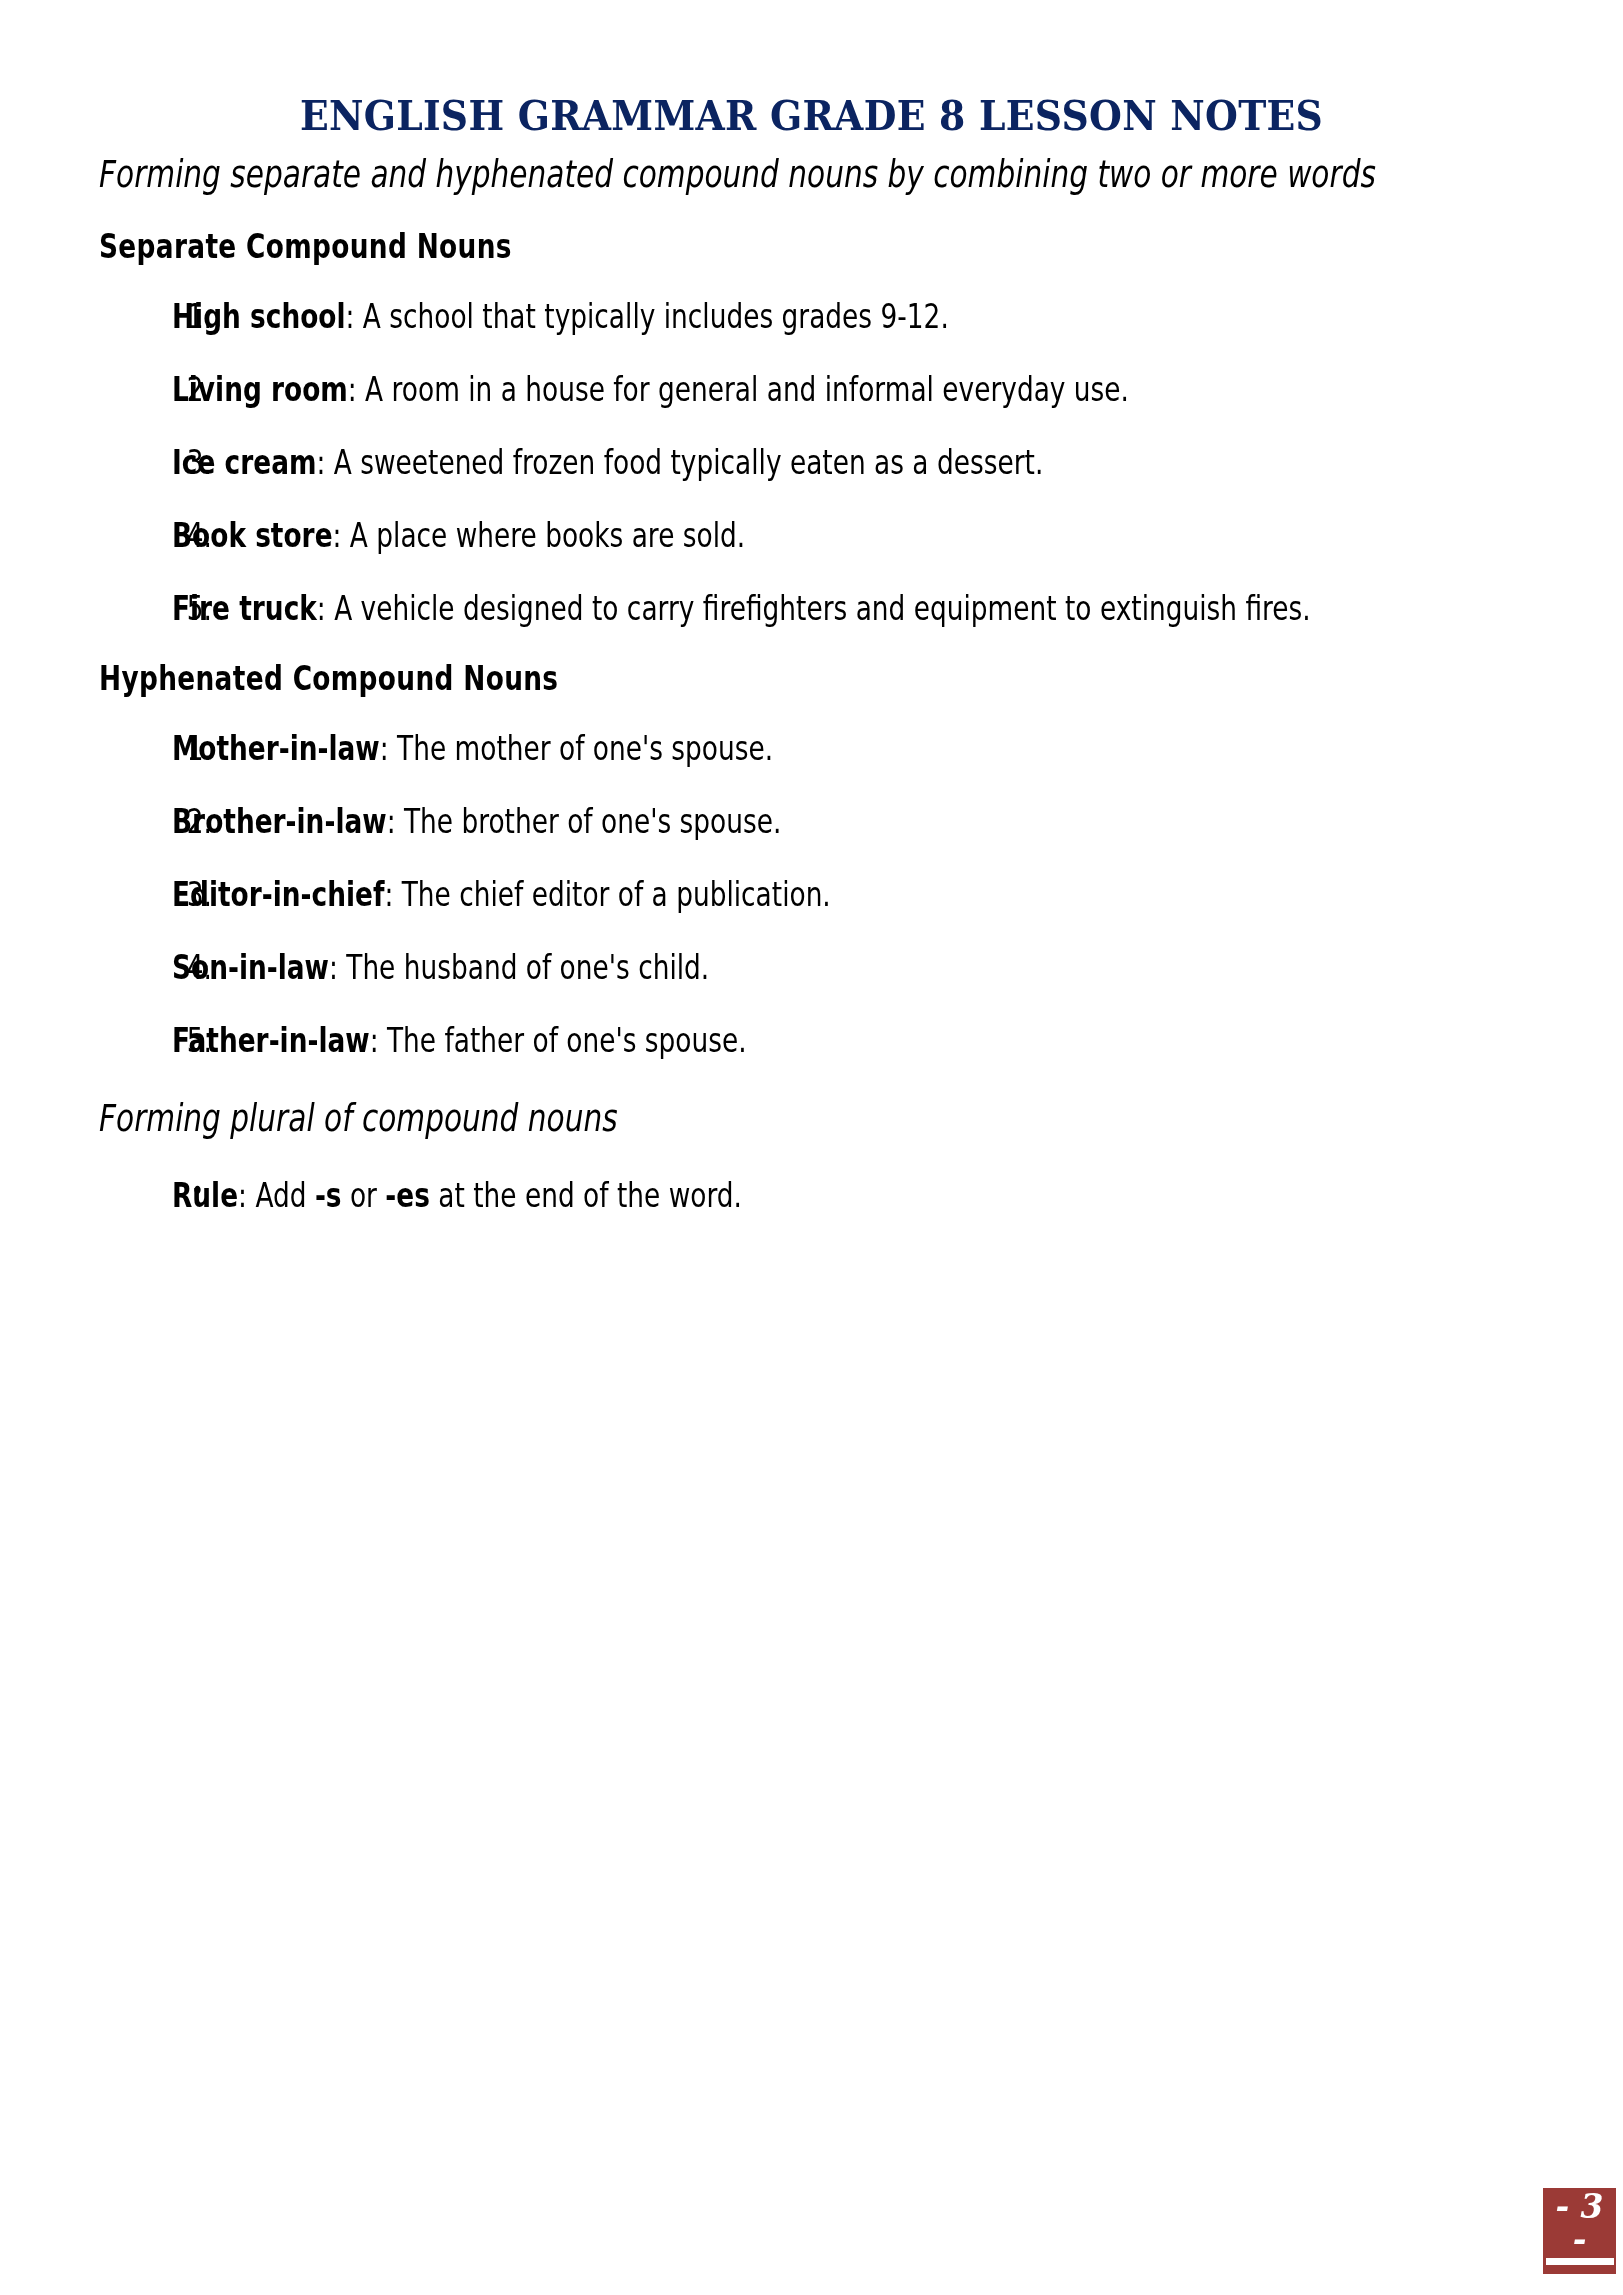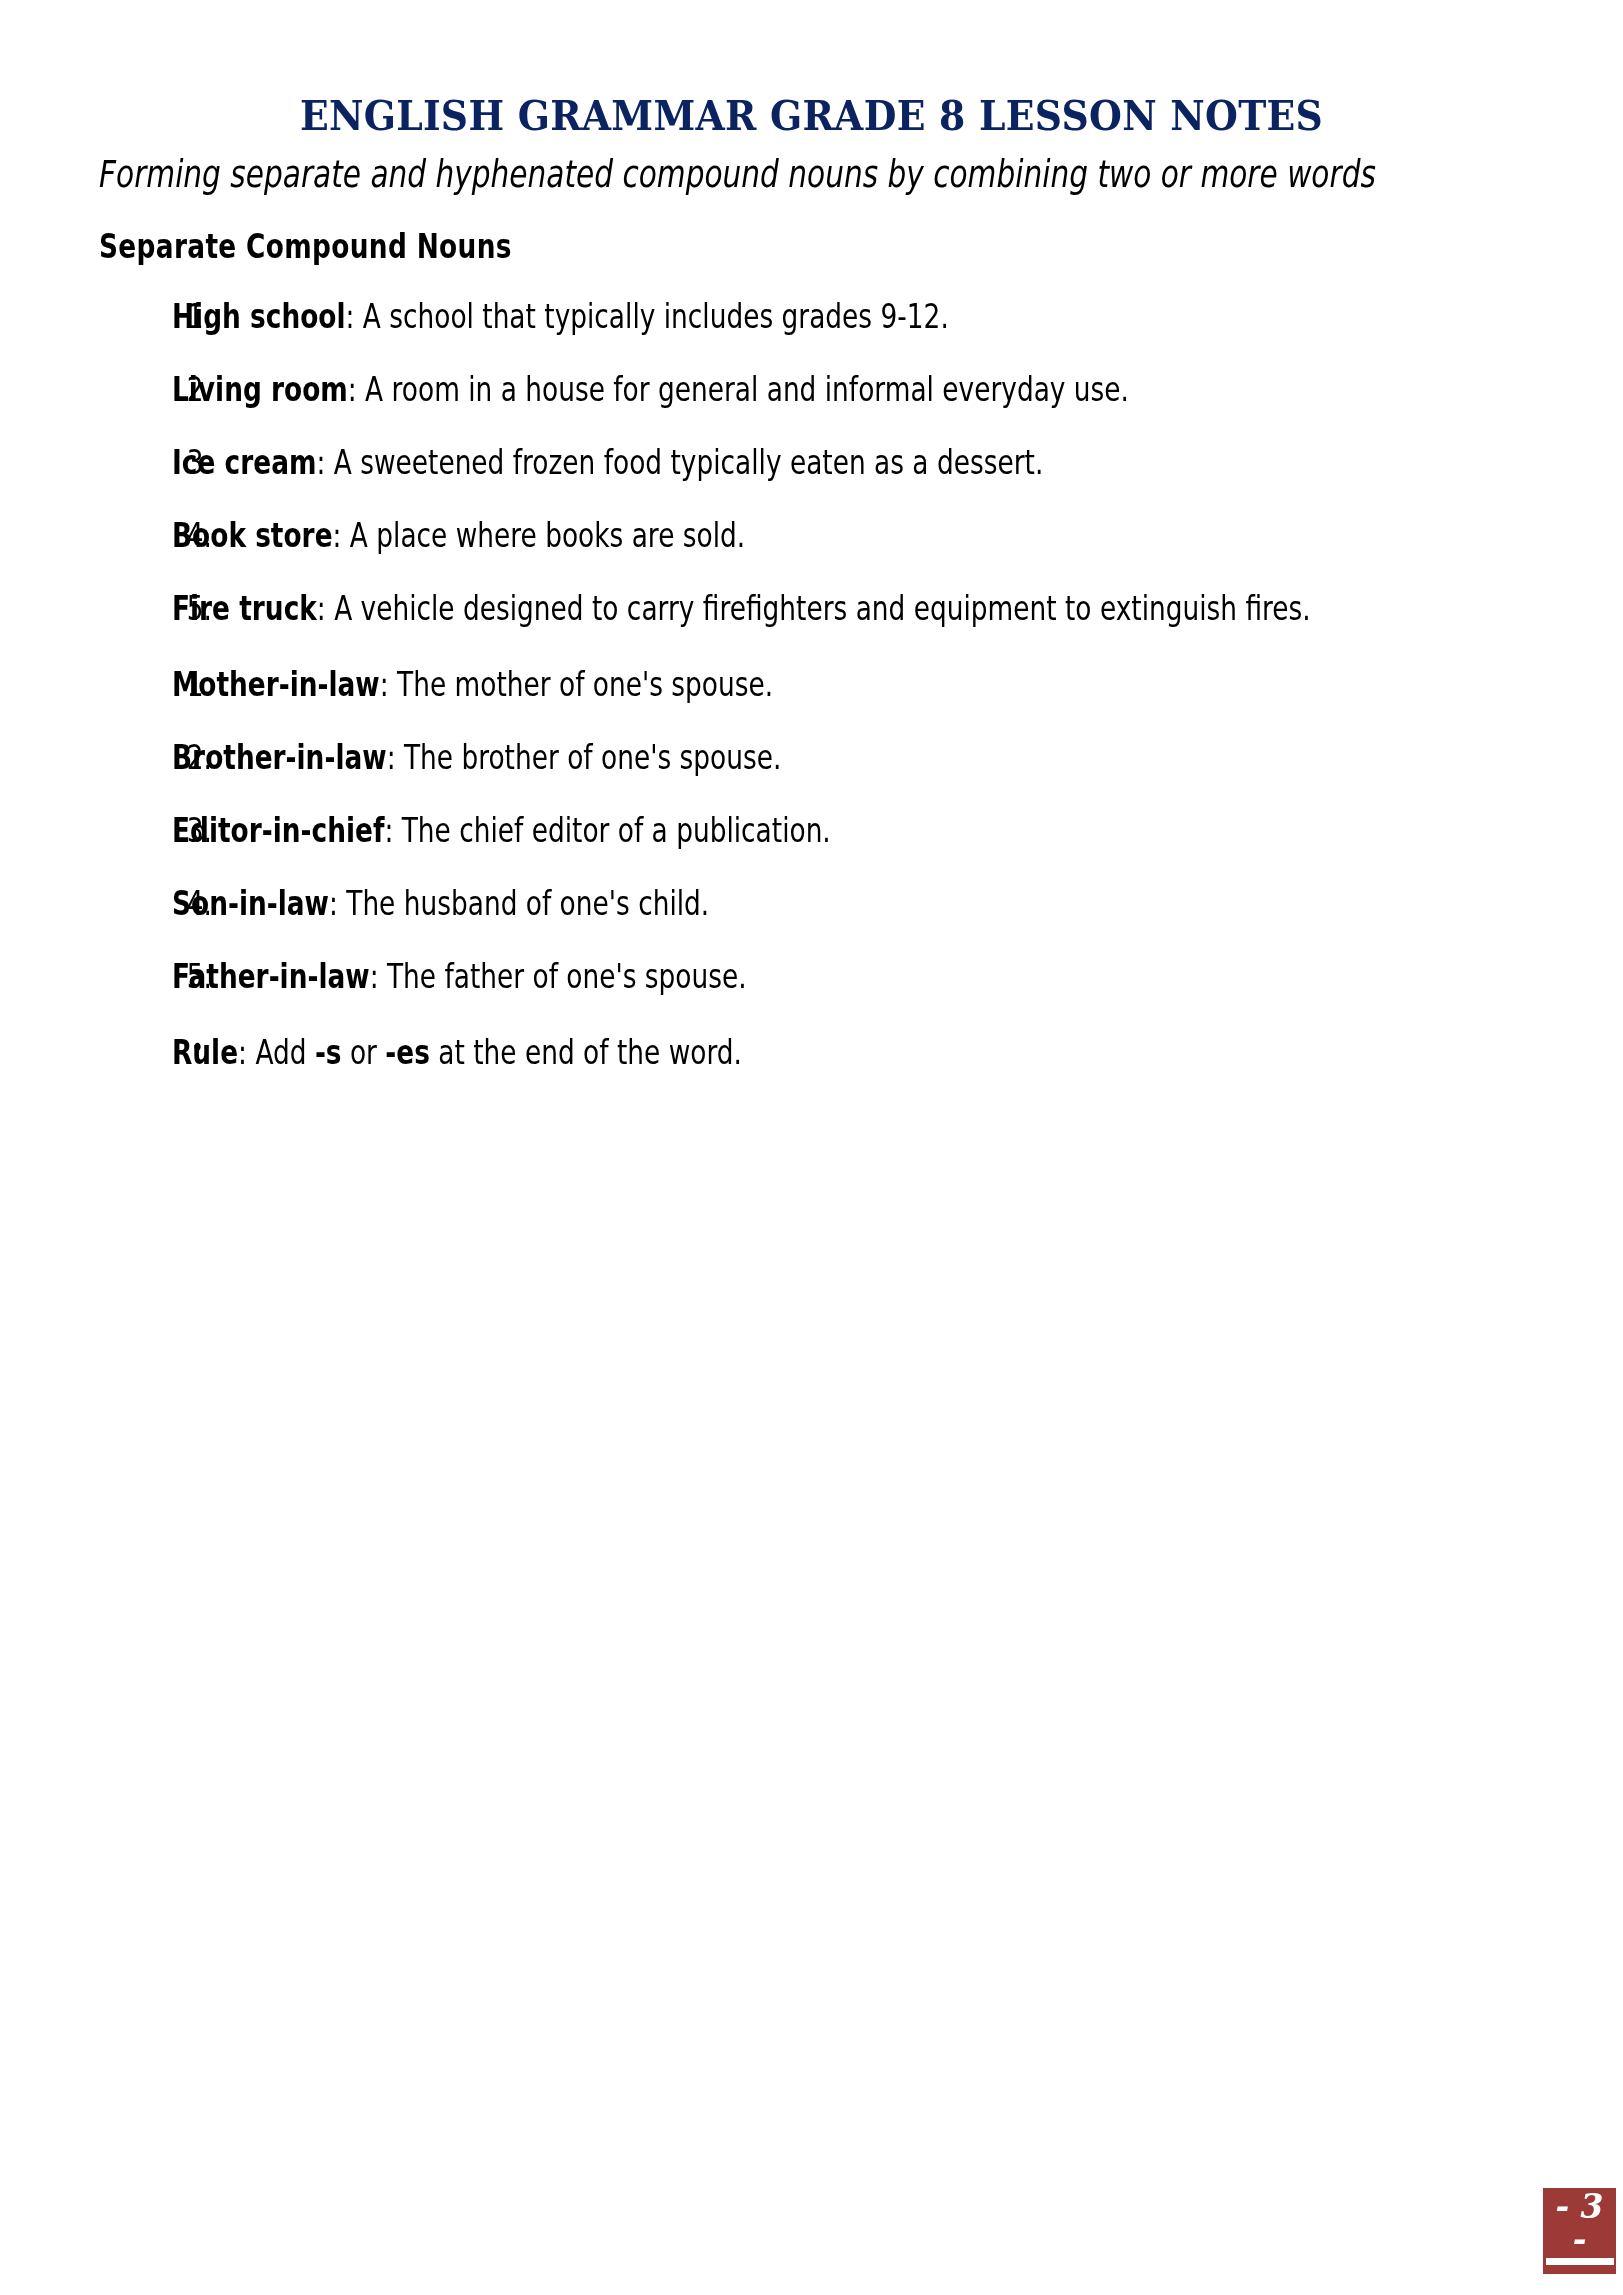--- a/index.html
+++ b/index.html
@@ -233,20 +233,23 @@
         </span>
       </li>
       <li>
         <span class="cnd">
           <span class="marker">5.</span>
           <b>Fire truck</b><span>: </span><span>A vehicle designed to carry firefighters and equipment to extinguish fires.</span>
         </span>
       </li>
     </ol>
 
+    <div class="sub-head">
+      <span class="cnd">Hyphenated Compound Nouns</span>
+    </div>
 
     <ol class="num-list">
       <li>
         <span class="cnd">
           <span class="marker">1.</span>
           <b>Mother-in-law</b><span>: </span><span>The mother of one's spouse.</span>
         </span>
       </li>
       <li>
         <span class="cnd">
@@ -267,20 +270,23 @@
         </span>
       </li>
       <li>
         <span class="cnd">
           <span class="marker">5.</span>
           <b>Father-in-law</b><span>: </span><span>The father of one's spouse.</span>
         </span>
       </li>
     </ol>
 
+    <div class="h-italic">
+      <span class="cnd">Forming plural of compound nouns</span>
+    </div>
 
 
 
     <ul class="bul-list">
       <li>
         <span class="cnd">
           <span class="bullet">•</span>
           <b>Rule</b><span>: </span><span>Add </span><b>-s</b><span> or </span><b>-es</b><span> at the end of the word.</span>
         </span>
       </li>

